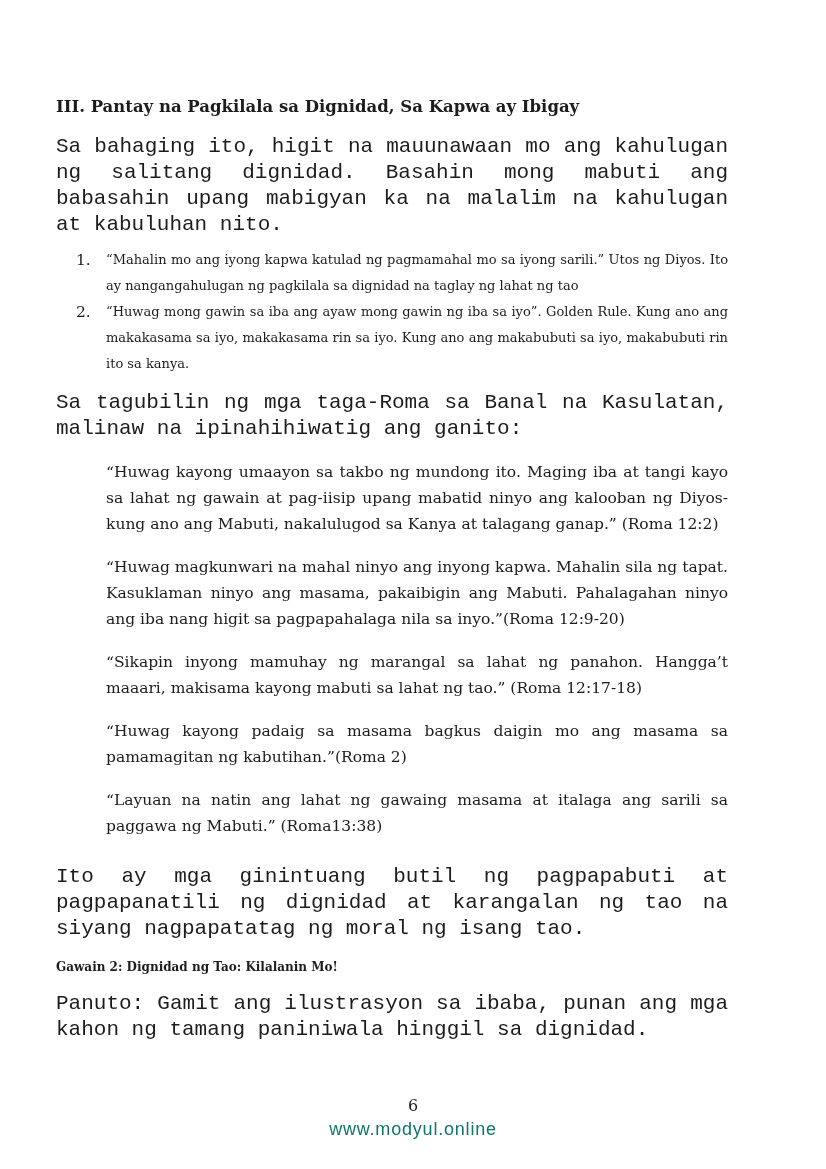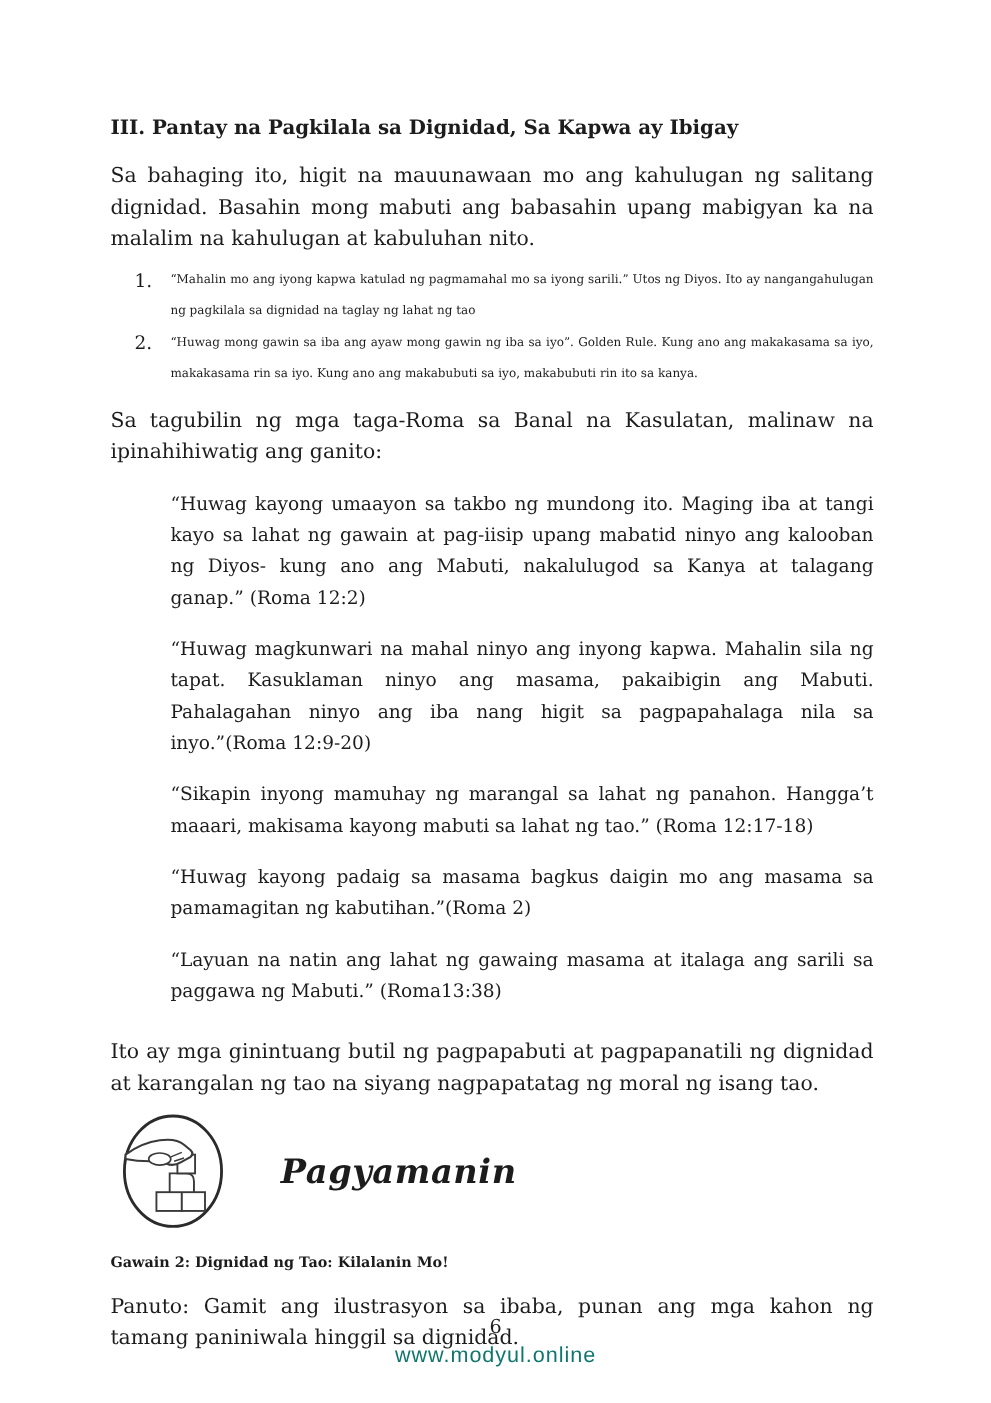--- a/index.html
+++ b/index.html
@@ -1,38 +1,38 @@
 <!DOCTYPE html>
 <html><head>
 <meta charset="utf-8">
 <style>
   html,body { margin:0; padding:0; background:#ffffff; }
   .page {
     position:relative;
     width:826px; height:1169px;
     background:#ffffff;
     box-sizing:border-box;
-    padding:96px 98px 0 92px;
+    padding:96px 98px 0 56px;
     font-family:"DejaVu Serif", serif;
     color:#1c1c1c;
     overflow:hidden;
   }
   .heading {
     font-size:16.5px; font-weight:bold;
     margin:0 0 16px 0; line-height:22px;
   }
   .body-p {
-    font-size:17px; line-height:26px;
-    text-align:justify; margin:0;
+    font-size:21px; line-height:26px;
+    text-align:justify; margin:0;font-family:Liberation Mono, monospace;
   }
   .intro { margin-bottom:9px; }
   .rules-list { margin:0 0 13px 0; padding-left:20px; }
   .li-row { display:flex; }
   .li-num { width:30px; flex:0 0 30px; font-size:15.5px; line-height:26px; }
-  .li-text { flex:1; font-size:10px; line-height:26px; text-align:justify; }
+  .li-text { flex:1; font-size:13px; line-height:26px; text-align:justify; }
   .quote {
     margin:17px 0 0 50px;
     font-size:15.5px; line-height:26px; text-align:justify;
   }
   .closing { margin-top:25px; }
   .section-banner {
     margin-top:9px; height:102px;
     display:flex; align-items:center;
   }
   .icon-wrap { flex:0 0 auto; margin-left:8px; line-height:0; }
@@ -80,35 +80,20 @@
   <p class="body-p">Sa tagubilin ng mga taga-Roma sa Banal na Kasulatan, malinaw na ipinahihiwatig ang ganito:</p>
 
   <div class="quote">“Huwag kayong umaayon sa takbo ng mundong ito. Maging iba at tangi kayo sa lahat ng gawain at pag-iisip upang mabatid ninyo ang kalooban ng Diyos- kung ano ang Mabuti, nakalulugod sa Kanya at talagang ganap.” (Roma 12:2)</div>
   <div class="quote">“Huwag magkunwari na mahal ninyo ang inyong kapwa. Mahalin sila ng tapat. Kasuklaman ninyo ang masama, pakaibigin ang Mabuti. Pahalagahan ninyo ang iba nang higit sa pagpapahalaga nila sa inyo.”(Roma 12:9-20)</div>
   <div class="quote">“Sikapin inyong mamuhay ng marangal sa lahat ng panahon. Hangga’t maaari, makisama kayong mabuti sa lahat ng tao.” (Roma 12:17-18)</div>
   <div class="quote">“Huwag kayong padaig sa masama bagkus daigin mo ang masama sa pamamagitan ng kabutihan.”(Roma 2)</div>
   <div class="quote">“Layuan na natin ang lahat ng gawaing masama at italaga ang sarili sa paggawa ng Mabuti.” (Roma13:38)</div>
 
   <p class="body-p closing">Ito ay mga ginintuang butil ng pagpapabuti at pagpapanatili ng dignidad at karangalan ng tao na siyang nagpapatatag ng moral ng isang tao.</p>
 
-  <div class="section-banner">
-    <span class="icon-wrap">
-      <svg width="92" height="98" viewBox="0 0 100 106">
-        <ellipse cx="48" cy="53" rx="44" ry="50" fill="none" stroke="#2b2b2b" stroke-width="2.6"></ellipse>
-        <rect x="33" y="72" width="23" height="17" fill="#ffffff" stroke="#3a3a3a" stroke-width="1.7"></rect>
-        <rect x="56" y="72" width="21" height="17" fill="#ffffff" stroke="#3a3a3a" stroke-width="1.7"></rect>
-        <path d="M45,72 L45,55 L60,55 Q67,55 67,62 L67,72 Z" fill="#ffffff" stroke="#3a3a3a" stroke-width="1.7"></path>
-        <rect x="52" y="38" width="16" height="17" fill="#ffffff" stroke="#3a3a3a" stroke-width="1.7"></rect>
-        <path d="M5,38 Q20,27 36,25 Q51,23 58,29 L64,34 Q67,37 64,40 L55,45 Q48,49 42,46 L27,44 Q15,44 5,42 Z" fill="#ffffff" stroke="#3a3a3a" stroke-width="1.9"></path>
-        <ellipse cx="36" cy="42" rx="10" ry="5.5" fill="#ffffff" stroke="#3a3a3a" stroke-width="1.5"></ellipse>
-        <path d="M46,40 L56,36 M49,44 L58,41" stroke="#3a3a3a" stroke-width="1.3" fill="none"></path>
-      </svg>
-    </span>
-    <span class="section-title">Pagyamanin</span>
-  </div>
 
   <h2 class="gawain-heading">Gawain 2: Dignidad ng Tao: Kilalanin Mo!</h2>
 
   <p class="body-p panuto">Panuto: Gamit ang ilustrasyon sa ibaba, punan ang mga kahon ng tamang paniniwala hinggil sa dignidad.</p>
 
   <div class="footer">
     <div class="page-number">6</div>
     <div class="watermark">www.modyul.online</div>
   </div>
 

